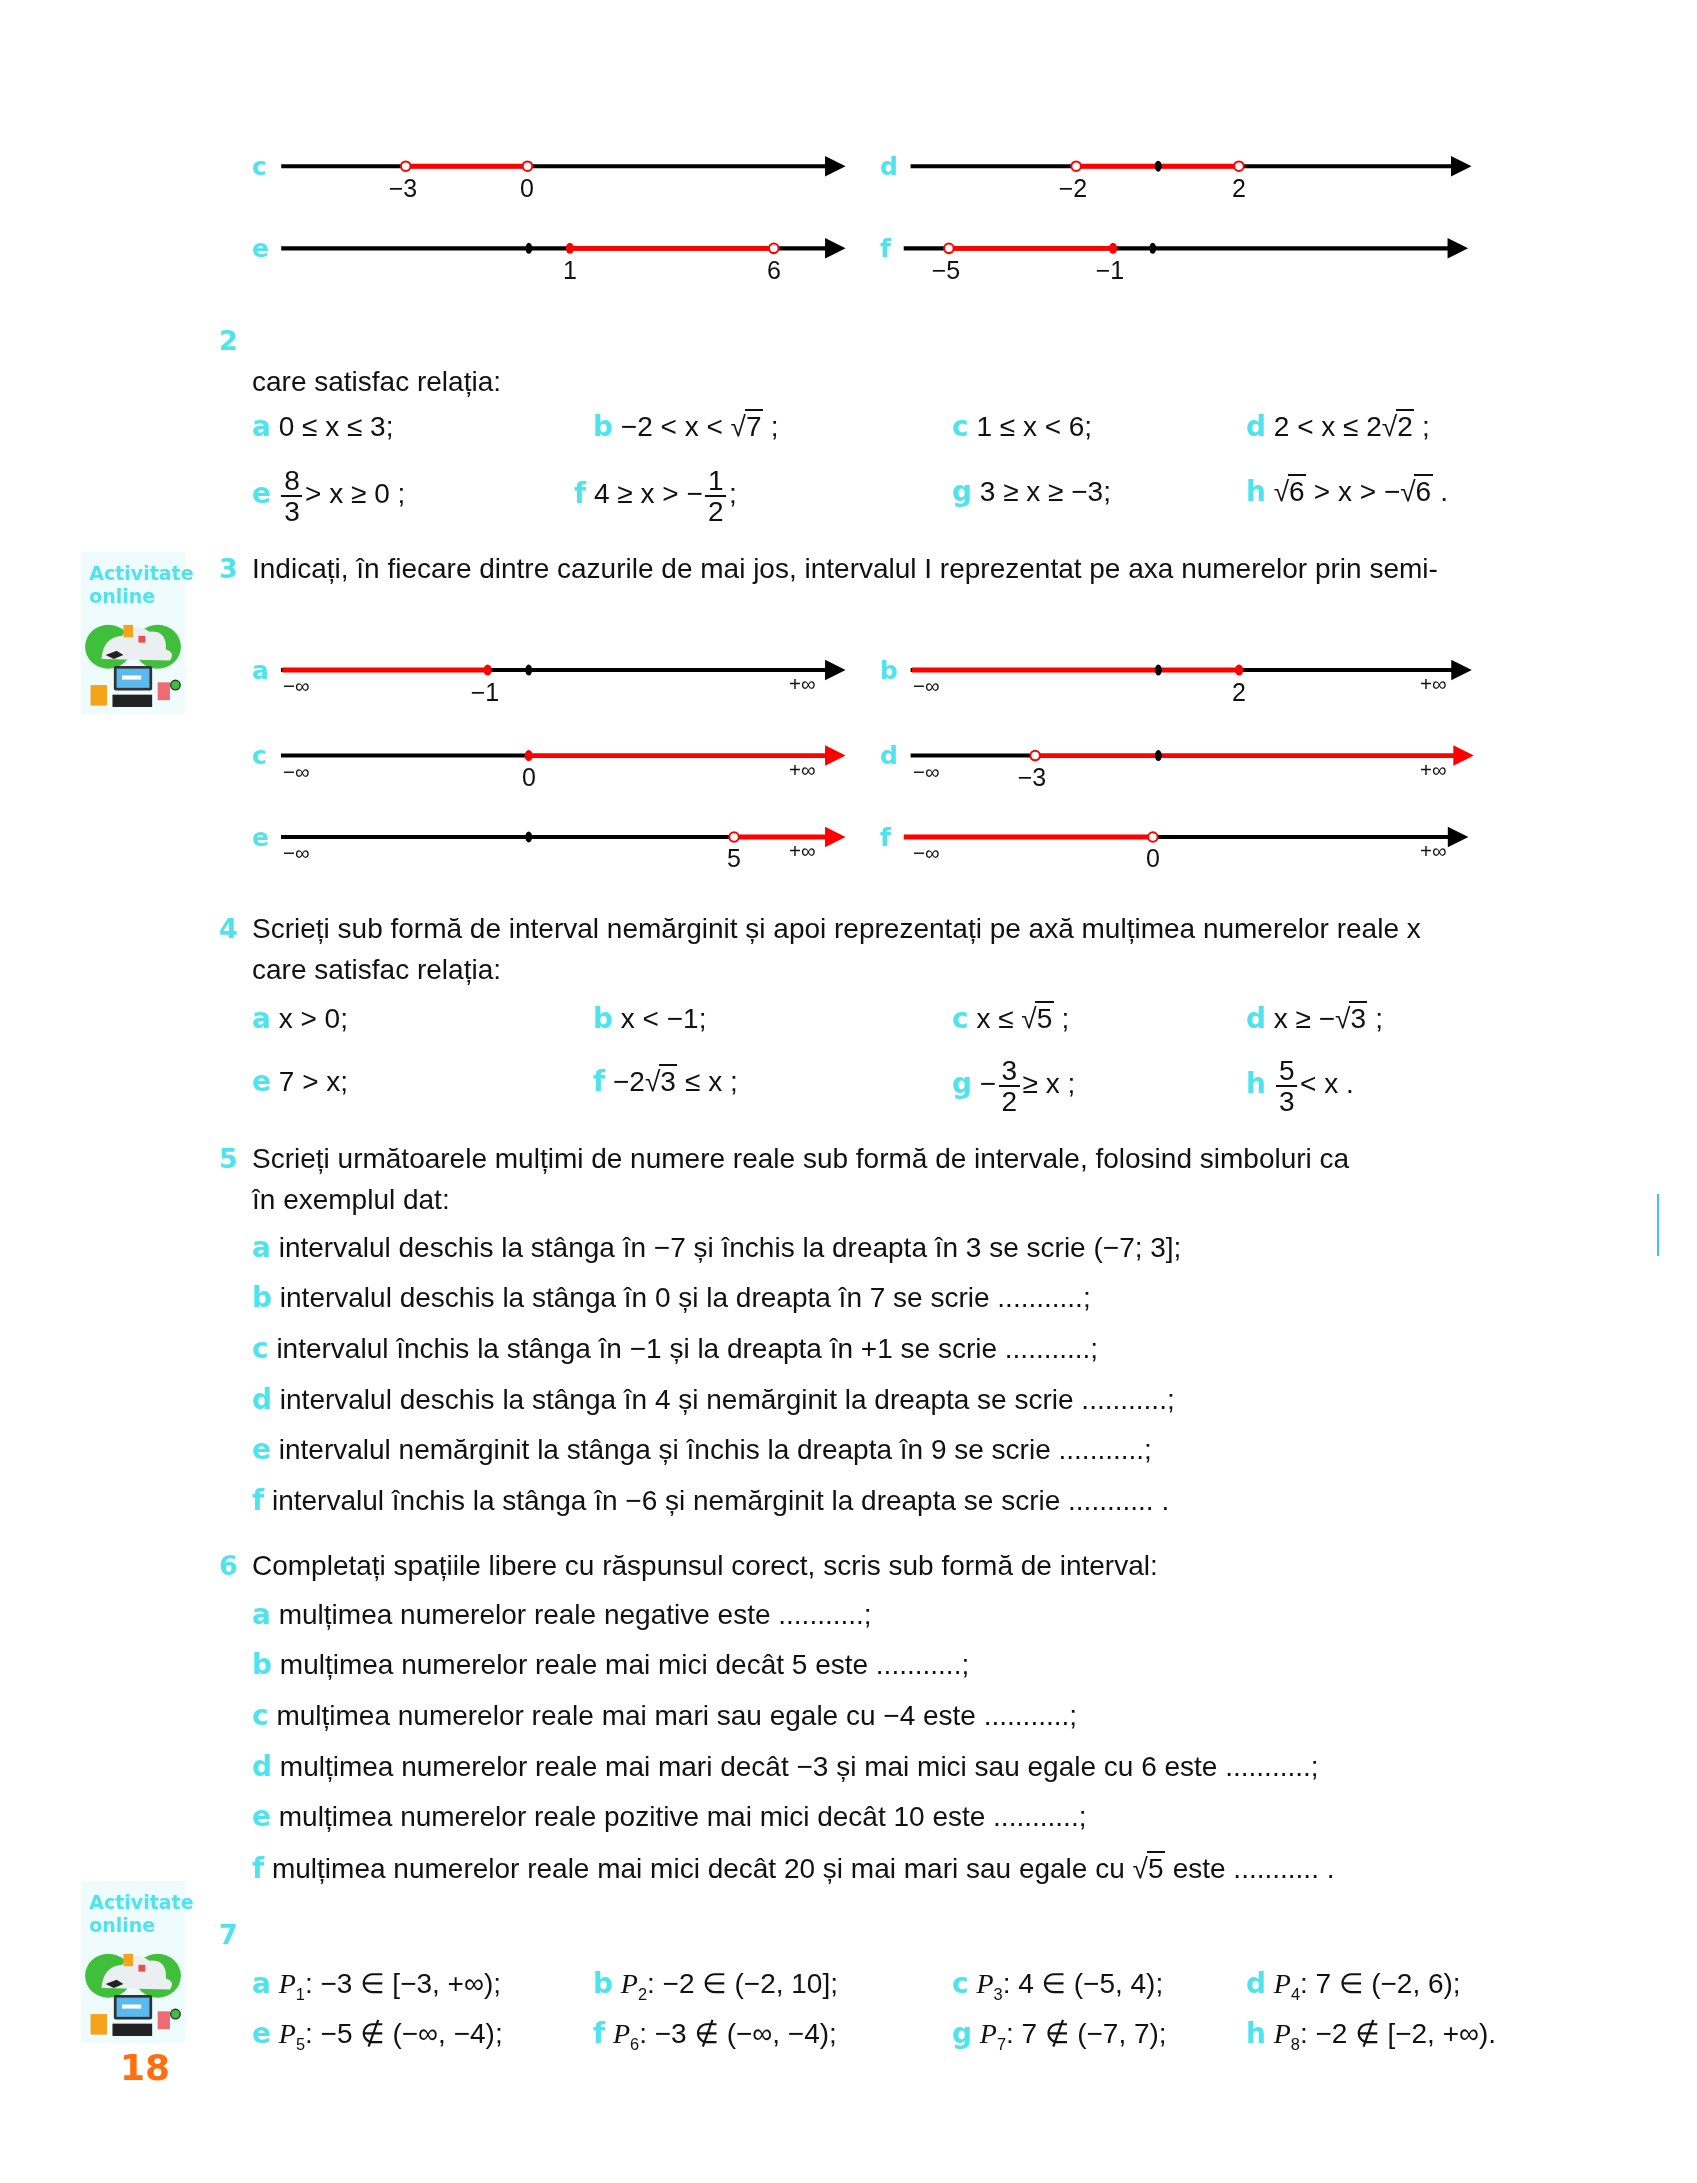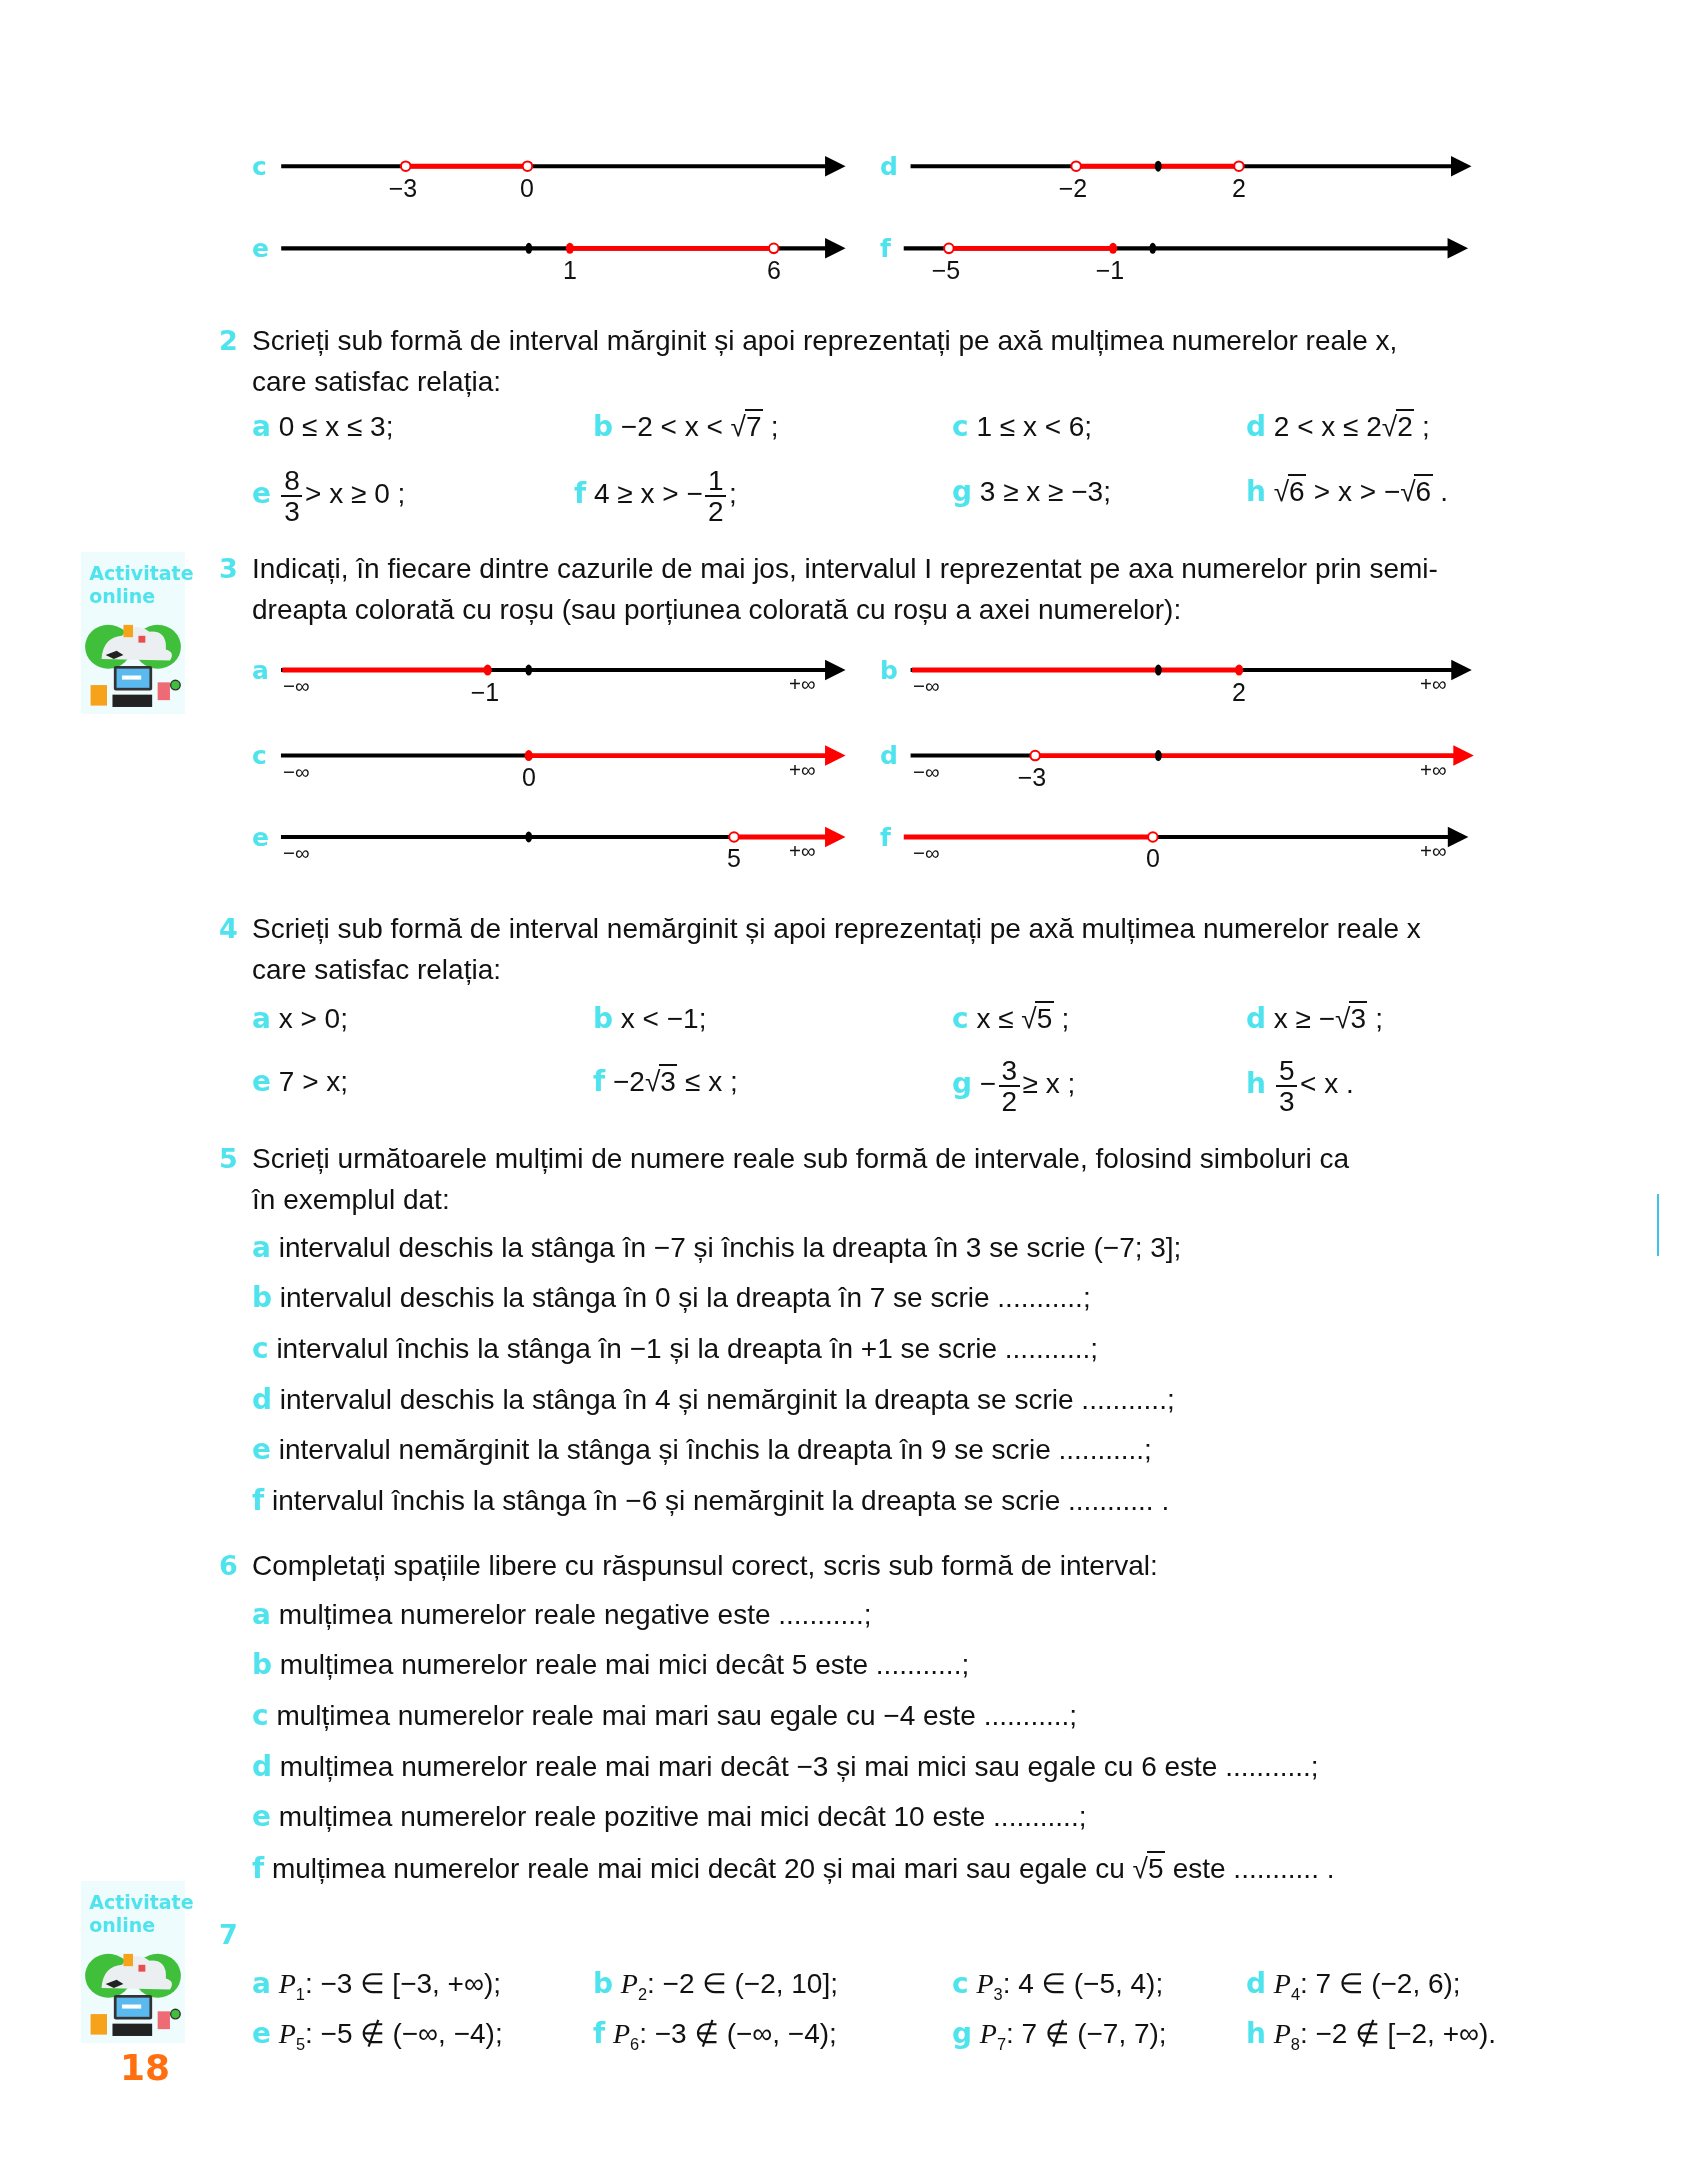--- a/index.html
+++ b/index.html
@@ -79,21 +79,20 @@
 <span class="axislbl" style="left:527px;top:174px">0</span>
 <span class="axislbl" style="left:1073px;top:174px">−2</span>
 <span class="axislbl" style="left:1239px;top:174px">2</span>
 <span class="axislbl" style="left:570px;top:256px">1</span>
 <span class="axislbl" style="left:774px;top:256px">6</span>
 <span class="axislbl" style="left:946px;top:256px">−5</span>
 <span class="axislbl" style="left:1110px;top:256px">−1</span>
 
 <div class="abs para" style="left:219px;top:320px;width:1273px">
   <span class="num">2</span>
-  <span style="position:absolute;left:33px;top:0">Scrieți sub formă de interval mărginit și apoi reprezentați pe axă mulțimea numerelor reale x,</span>
   <span style="position:absolute;left:33px;top:41px">care satisfac relația:</span>
 </div>
 
 <div class="abs txt" style="left:252px;top:409px">
   <span class="lbl">a</span>
   <span>0 ≤ x ≤ 3;</span>
 </div>
 <div class="abs txt" style="left:593px;top:409px">
   <span class="lbl">b</span>
   <span>−2 &lt; x &lt; </span><span class="sqrt">√<span class="rad">7</span></span><span> ;</span>
@@ -141,21 +140,20 @@
     <rect x="46" y="122" width="58" height="18" fill="#222"></rect>
     <rect x="14" y="108" width="24" height="30" fill="#f7a21b"></rect>
     <rect x="112" y="104" width="18" height="26" fill="#ee6b75"></rect>
     <circle cx="138" cy="108" r="7" fill="#3fbf3a" stroke="#333" stroke-width="2"></circle>
   </svg>
 </div>
 
 <div class="abs para" style="left:219px;top:548px;width:1273px">
   <span class="num">3</span>
   <span style="position:absolute;left:33px;top:0">Indicați, în fiecare dintre cazurile de mai jos, intervalul I reprezentat pe axa numerelor prin semi-</span>
-  <span style="position:absolute;left:33px;top:41px">dreapta colorată cu roșu (sau porțiunea colorată cu roșu a axei numerelor):</span>
 </div>
 
 <svg class="abs" style="left:0;top:644px" width="1698" height="219" viewBox="0 0 2480 320">
 
   <g>
     <line x1="410" y1="38" x2="1210" y2="38" stroke="#000" stroke-width="6"></line>
     <polygon points="1205,23 1235,38 1205,53" fill="#000"></polygon>
     <line x1="412" y1="38" x2="712" y2="38" stroke="#ff0000" stroke-width="7"></line>
     <ellipse cx="712" cy="38" rx="6" ry="8" fill="#ff0000"></ellipse>
     <ellipse cx="772" cy="38" rx="5" ry="8" fill="#000"></ellipse>

